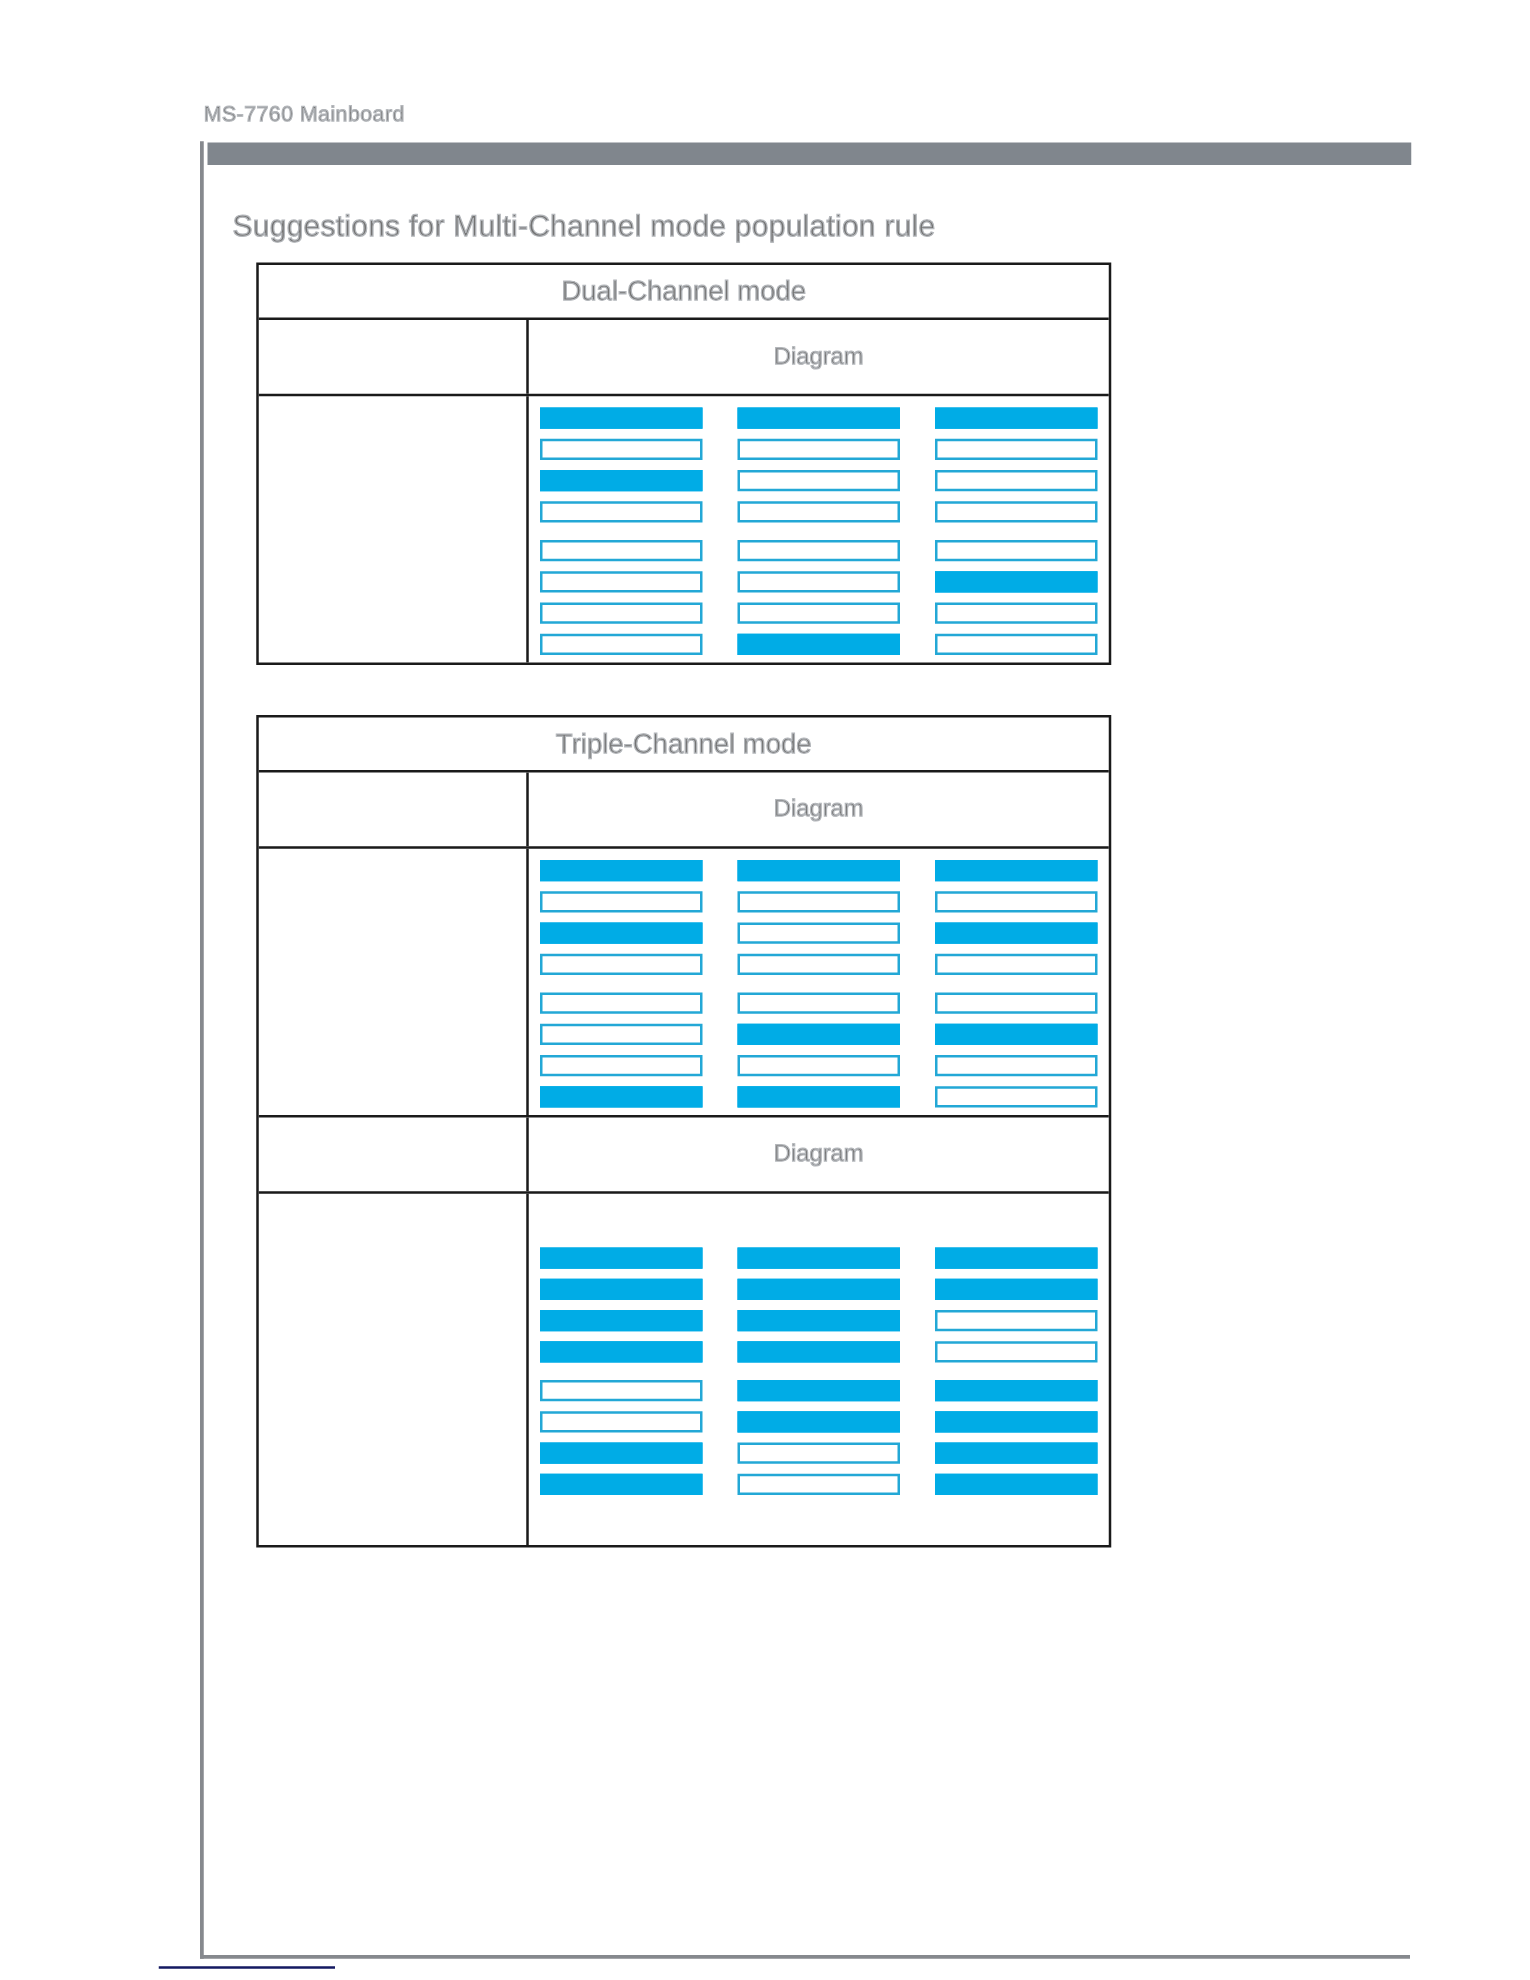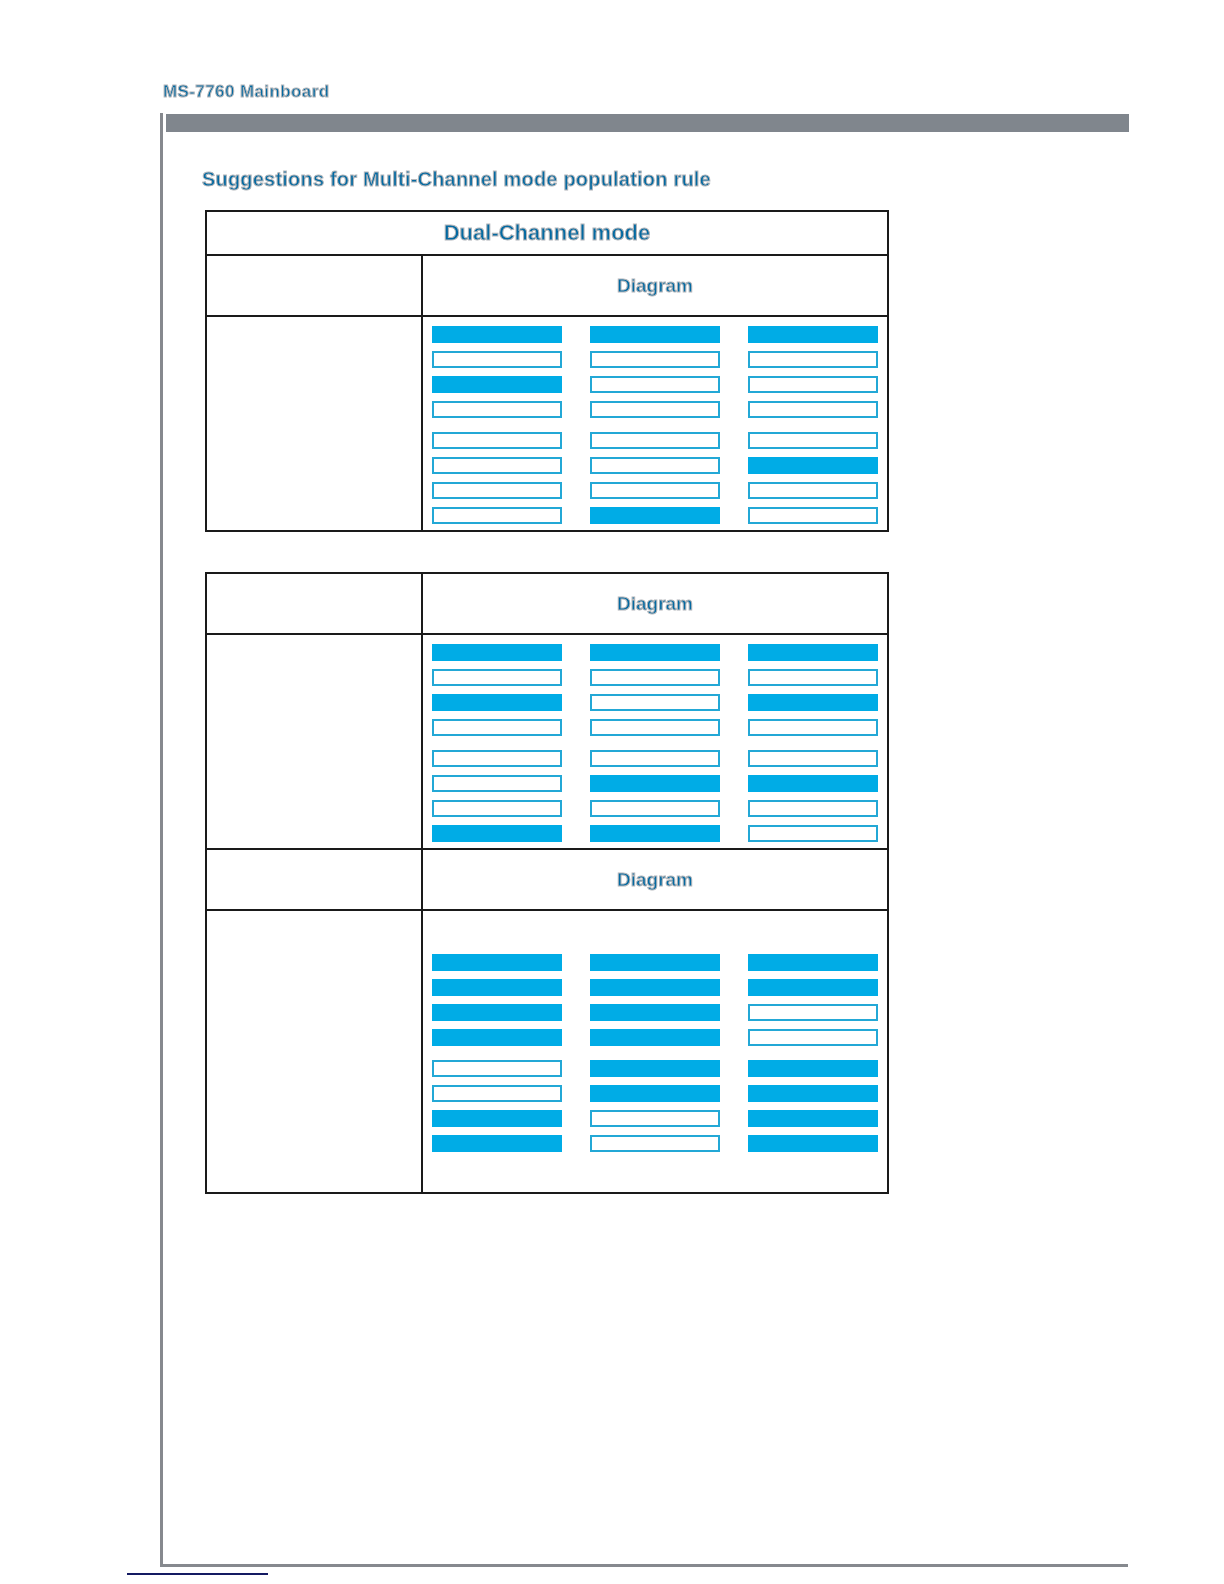--- a/index.html
+++ b/index.html
@@ -31,30 +31,29 @@
     position:absolute;left:160px;top:1564px;width:968px;height:3px;
     background:#86898e;
   }
   .footer-rule{
     position:absolute;left:127px;top:1573px;width:141px;height:2px;
     background:#141a62;
   }
 
   
   .hollow{
-    color:#0369a1;
+    color:#737373;
     -webkit-text-stroke:1px #b4b7bb;
     text-shadow:0 0 0 #b4b7bb;
     white-space:nowrap;
-    font-weight:bold;
   }
 
   .section-title{
-    position:absolute;left:202px;top:168px;
-    font-size:20px;letter-spacing:.2px;
+    position:absolute;left:186px;top:168px;
+    font-size:24px;letter-spacing:.2px;
   }
 
   
   .tbl{
     position:absolute;left:205px;width:684px;
     border:2px solid #1a1a1a;
     box-sizing:border-box;
     background:#fff;
   }
   .tbl-1{top:210px;}
@@ -166,20 +165,23 @@
               <div class="slot empty"></div>
             </div>
           </div>
         </div>
     </div>
   </div>
 </div>
 
 <div class="tbl tbl-2">
   <div class="row">
+    <div class="cell-title h-title hollow">Triple-Channel mode</div>
+  </div>
+  <div class="row">
     <div class="cell-left h-diagram"></div>
     <div class="cell-right h-diagram">
       <span class="cell-diagram-label hollow">Diagram</span>
     </div>
   </div>
   <div class="row">
     <div class="cell-left h-body-2"></div>
     <div class="cell-right h-body-2">
       <div class="diagram">
           <div class="slot-group">

